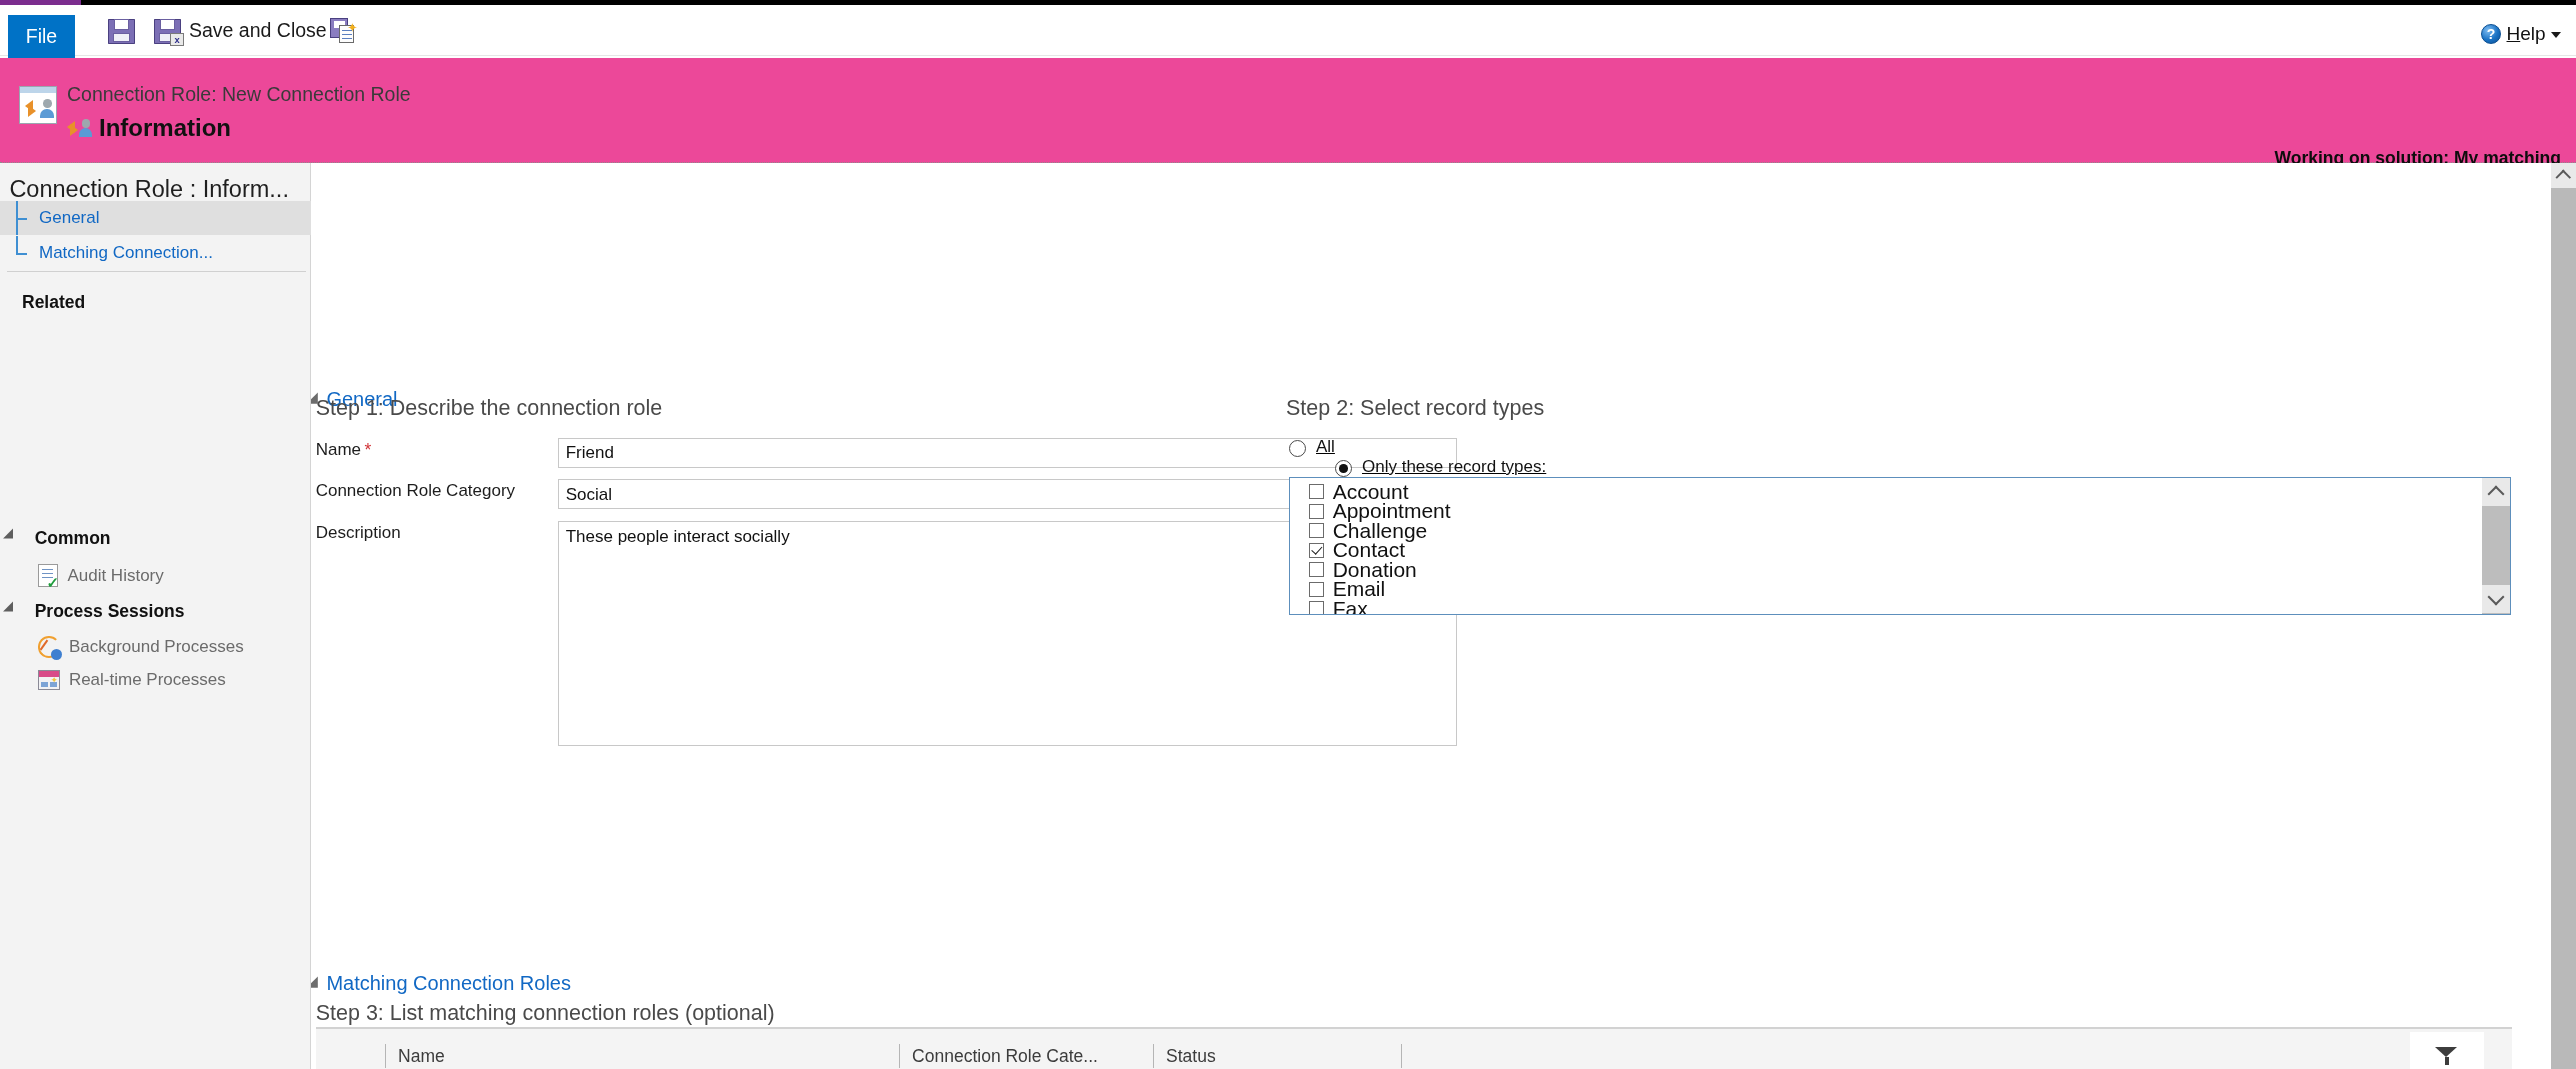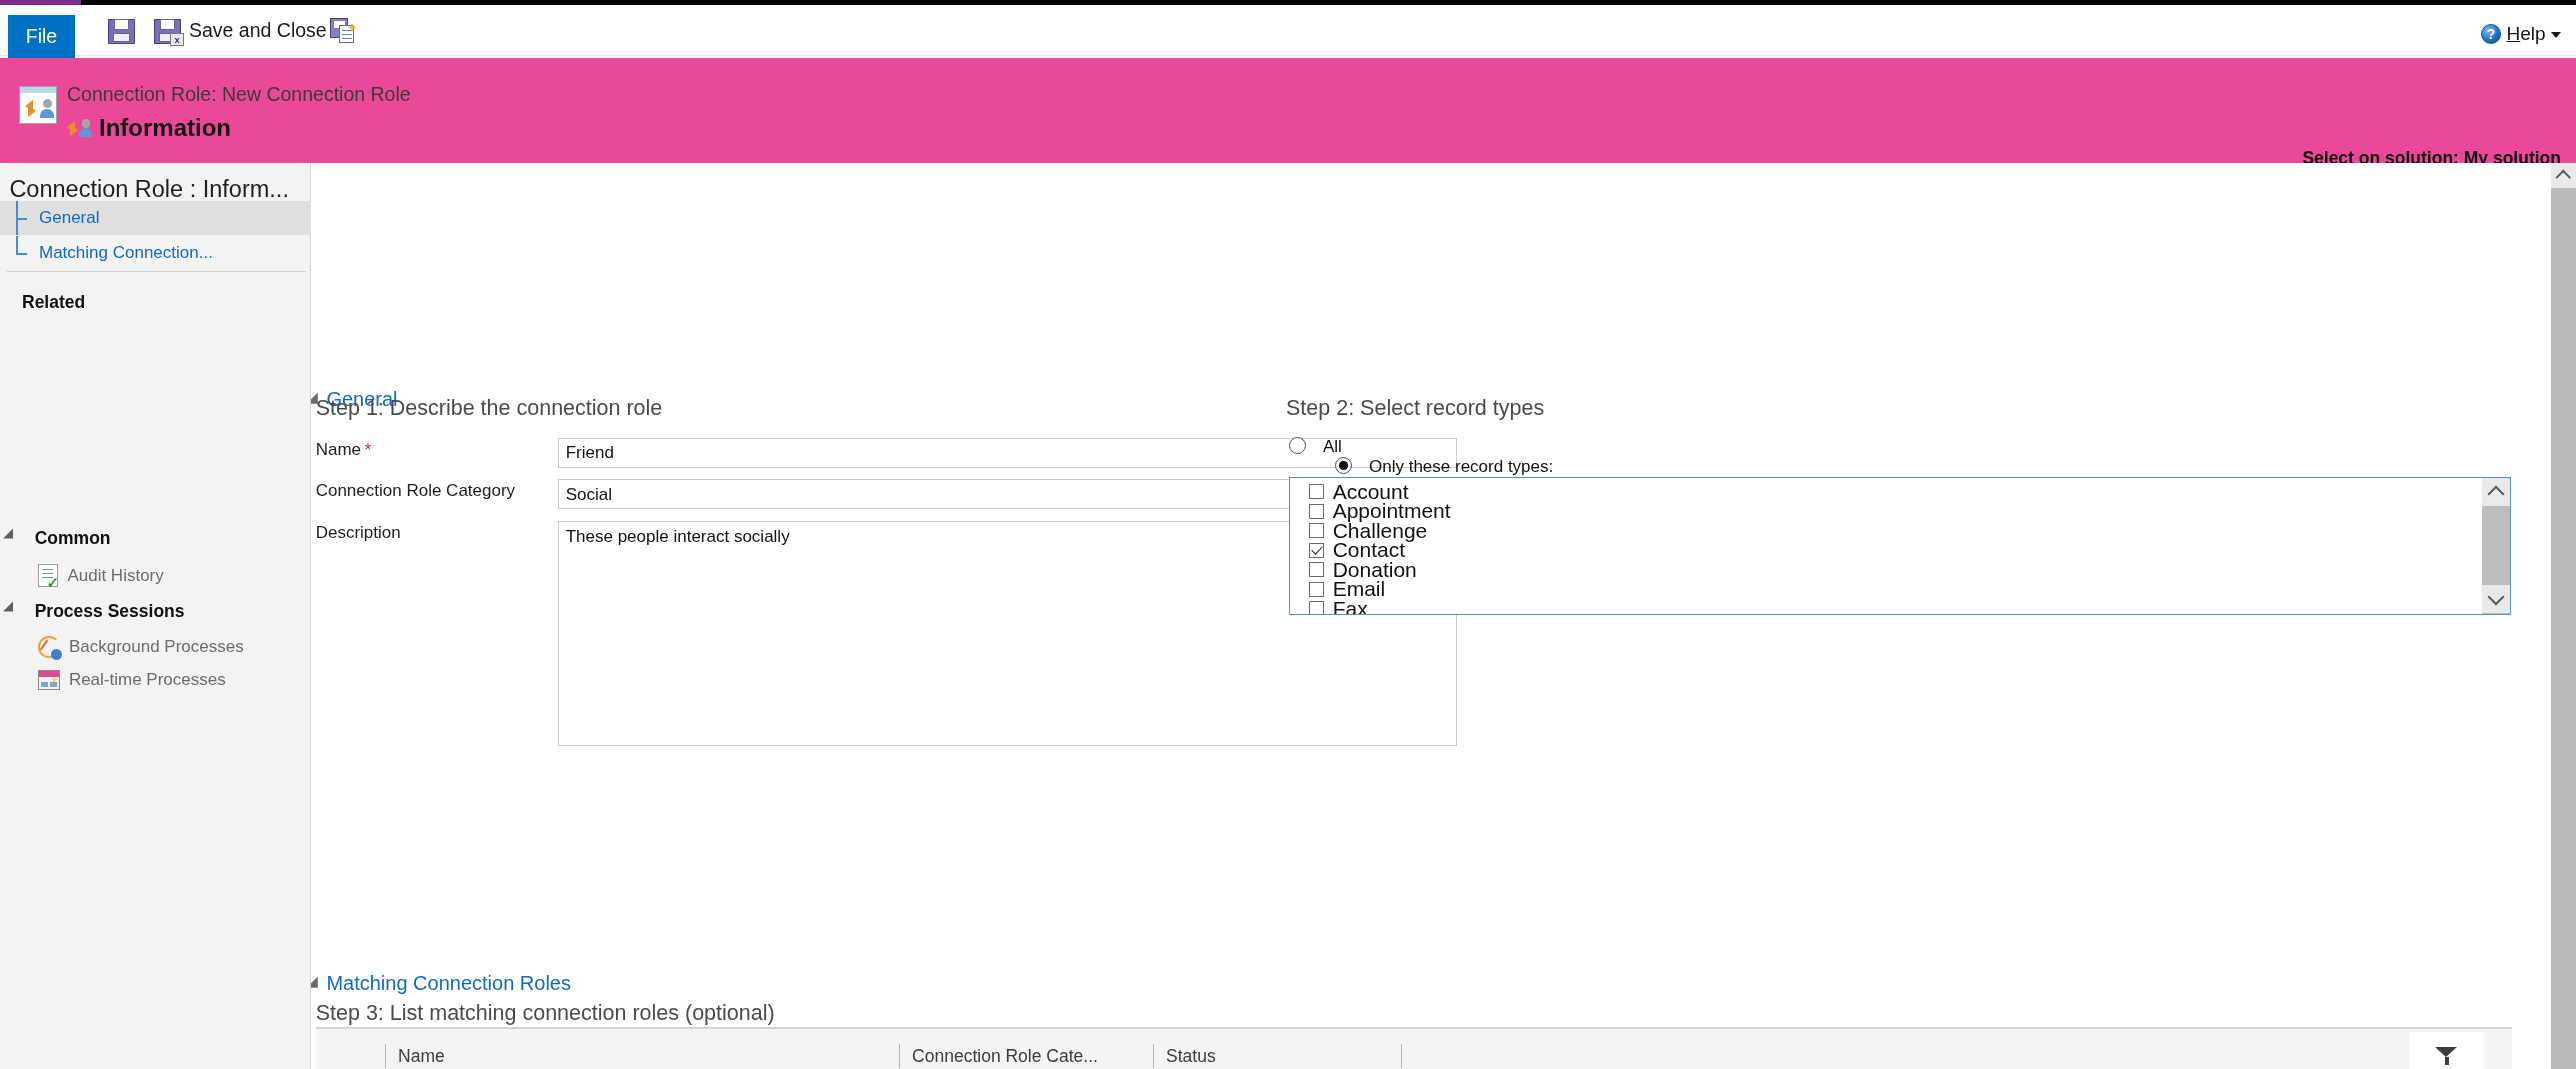--- a/index.html
+++ b/index.html
@@ -196,21 +196,21 @@
     position: absolute; left: 1103px; top: 327px; width: 0; height: 0; pointer-events: none;
     border-left: 8.7px solid transparent; border-right: 8.7px solid transparent; border-top: 9.4px solid #1f1f1f;
   }
   #fld-desc {
     left: 247px; top: 358px; width: 899px; height: 225px;
     resize: none; line-height: 1.35; padding: 4px 6.7px;
   }
 
   
   #step2-title { left: 975px; top: 233px; }
-  .radio-row { position: absolute; display: flex; align-items: flex-start; gap: 17px; cursor: pointer; }
+  .radio-row { position: absolute; display: flex; align-items: flex-end; gap: 10px; cursor: pointer; text-decoration: underline; }
   .radio-outer {
     width: 17px; height: 17px; border-radius: 50%; border: 1.3px solid #4a4a4a; background: #ffffff;
     display: flex; align-items: center; justify-content: center; flex: none;
   }
   .radio-outer.checked::after { content: ""; width: 8.7px; height: 8.7px; border-radius: 50%; background: #111111; }
   .radio-row .rlbl { font-size: 17px; color: #111111; white-space: nowrap; }
   #radio-all { left: 978px; top: 274px; }
   #radio-only { left: 1024px; top: 294px; }
 
   #rectype-box {
@@ -355,21 +355,21 @@
       <span class="conn-glyph" style="position:absolute;left:0;top:2px;width:24px;height:19px;">
         <span class="arrow"></span>
           <span class="arrow2"></span>
         <span class="head"></span>
           <span class="body2"></span>
       </span>
     </span>
     <span id="form-title-sub">Information</span>
   </div>
 
-  <div id="solution-banner">Select on solution: My solution</div>
+  <div id="solution-banner">Working on solution: My matching</div>
 </div>
 
 <div id="left-nav">
 
   <div id="nav-title">Connection Role : Inform...</div>
 
   <div class="nav-form-item" id="nav-item-general">
     <span class="tree"></span>
     <span class="lbl">General</span>
   </div>

